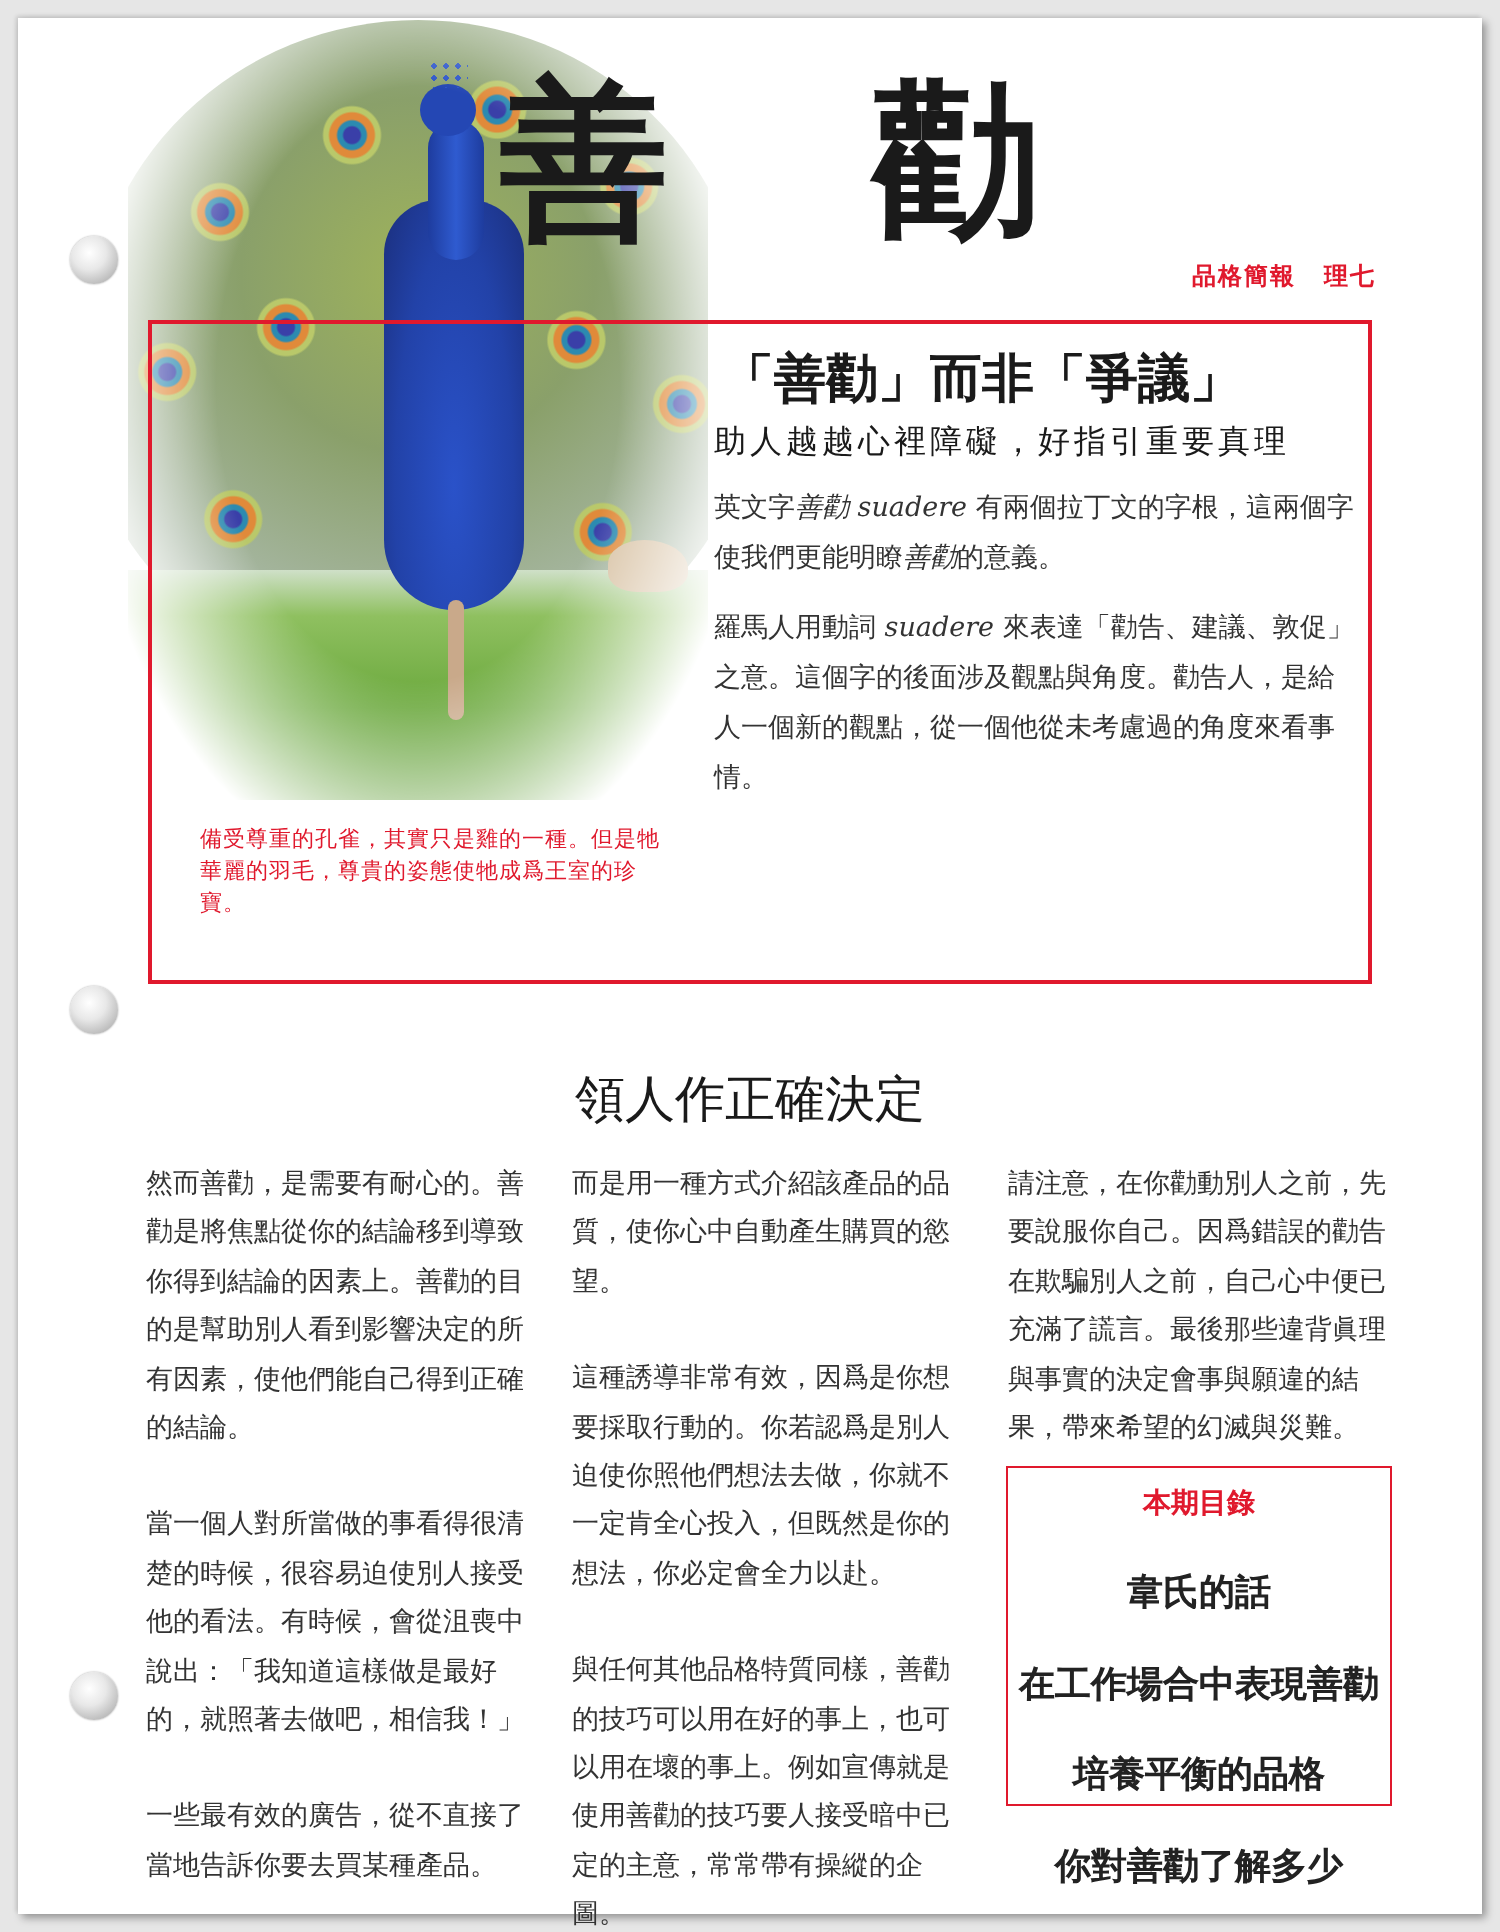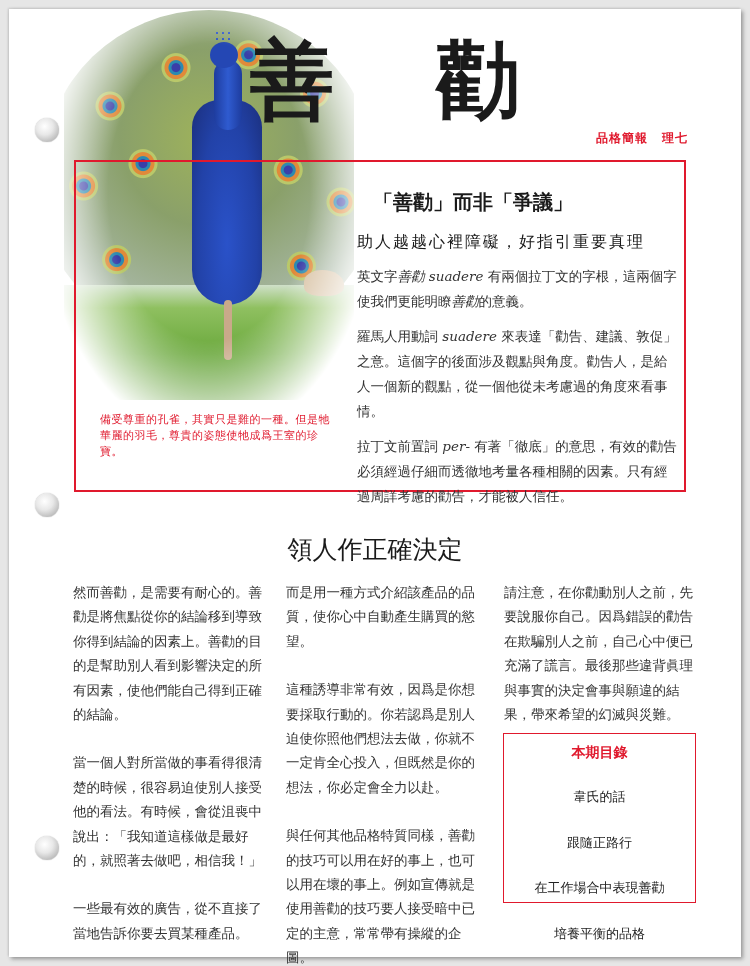--- a/index.html
+++ b/index.html
@@ -82,24 +82,24 @@
   .feature-box {
     position:absolute; left:74px; top:160px; width:612px; height:332px;
     border:2px solid #e0192d; box-sizing:border-box;
   }
   .caption {
     position:absolute; left:100px; top:412px; width:230px;
     font-size:11px; line-height:16px; color:#e0192d; letter-spacing:0.5px;
   }
   .feature-text { position:absolute; left:357px; top:172px; width:320px; }
   .feature-heading {
-    font-family: "DejaVu Sans", "Liberation Sans", sans-serif; font-size:20px; line-height:28px; color:#1a1a1a; margin:16px;
+    font-family: "DejaVu Sans", "Liberation Sans", sans-serif; font-size:26px; line-height:28px; color:#1a1a1a; margin:4px;
   }
   .feature-sub {
-    font-size:16px; line-height:22px; color:#1a1a1a; margin:6px 0 10px 0; letter-spacing:2px;font-family:Liberation Mono, monospace;
+    font-size:16px; line-height:22px; color:#1a1a1a; margin:6px 0 10px 0; letter-spacing:2px;
   }
   .para {
     font-size:13.5px; line-height:25px; color:#333; margin:0 0 10px 0;
   }
   .para i { font-style:italic; }
 
   .section-title {
     position:absolute; top:530px; left:0; width:750px; text-align:center;
     font-family: "DejaVu Sans", "Liberation Sans", sans-serif; font-size:25px; color:#1a1a1a; line-height:40px;
   }
@@ -110,21 +110,21 @@
   .col3 { left:504px; }
 
   .toc {
     position:absolute; left:503px; top:733px; width:193px; height:170px;
     border:1.5px solid #e0192d; box-sizing:border-box; text-align:center; padding-top:6px;
   }
   .toc-title {
     font-family: "DejaVu Sans", "Liberation Sans", sans-serif; font-weight:bold; font-size:14px;
     color:#e0192d; line-height:24px; margin-bottom:2px;
   }
-  .toc-item { font-size:13px; line-height:25.5px; color:#222; font-weight:normal;margin-top:20px; }
+  .toc-item { font-size:18px; line-height:25.5px; color:#222; font-weight:bold;margin-top:20px; }
 </style>
 </head>
 <body>
 
 <div class="page">
   <div class="hole" style="left:26px; top:109px;"></div>
   <div class="hole" style="left:26px; top:484px;"></div>
   <div class="hole" style="left:26px; top:827px;"></div>
 </div>
 
@@ -155,23 +155,20 @@
 <div class="feature-text">
   <h2 class="feature-heading">「善勸」而非「爭議」</h2>
   <div class="feature-sub">助人越越心裡障礙，好指引重要真理</div>
 
   <p class="para">
     <span>英文字</span><i>善勸</i><span> </span><i>suadere</i><span> 有兩個拉丁文的字根，這兩個字使我們更能明瞭</span><i>善勸</i><span>的意義。</span>
   </p>
   <p class="para">
     <span>羅馬人用動詞 </span><i>suadere</i><span> 來表達「勸告、建議、敦促」之意。這個字的後面涉及觀點與角度。勸告人，是給人一個新的觀點，從一個他從未考慮過的角度來看事情。</span>
   </p>
-  <p class="para">
-    <span>拉丁文前置詞 </span><i>per-</i><span> 有著「徹底」的意思，有效的勸告必須經過仔細而透徹地考量各種相關的因素。只有經過周詳考慮的勸告，才能被人信任。</span>
-  </p>
 </div>
 
 <div class="section-title">領人作正確決定</div>
 
 <div class="col col1">
   <p>然而善勸，是需要有耐心的。善勸是將焦點從你的結論移到導致你得到結論的因素上。善勸的目的是幫助別人看到影響決定的所有因素，使他們能自己得到正確的結論。</p>
   <p>當一個人對所當做的事看得很清楚的時候，很容易迫使別人接受他的看法。有時候，會從沮喪中說出：「我知道這樣做是最好的，就照著去做吧，相信我！」</p>
   <p>一些最有效的廣告，從不直接了當地告訴你要去買某種產品。</p>
 </div>
 
@@ -181,17 +178,16 @@
   <p>與任何其他品格特質同樣，善勸的技巧可以用在好的事上，也可以用在壞的事上。例如宣傳就是使用善勸的技巧要人接受暗中已定的主意，常常帶有操縱的企圖。</p>
 </div>
 
 <div class="col col3">
   <p>請注意，在你勸動別人之前，先要說服你自己。因爲錯誤的勸告在欺騙別人之前，自己心中便已充滿了謊言。最後那些違背眞理與事實的決定會事與願違的結果，帶來希望的幻滅與災難。</p>
 </div>
 
 <div class="toc">
   <div class="toc-title">本期目錄</div>
   <div class="toc-item">韋氏的話</div>
-  <div class="toc-item">跟隨正路行</div>
   <div class="toc-item">在工作場合中表現善勸</div>
   <div class="toc-item">培養平衡的品格</div>
   <div class="toc-item">你對善勸了解多少</div>
 </div>
 
 </body></html>

